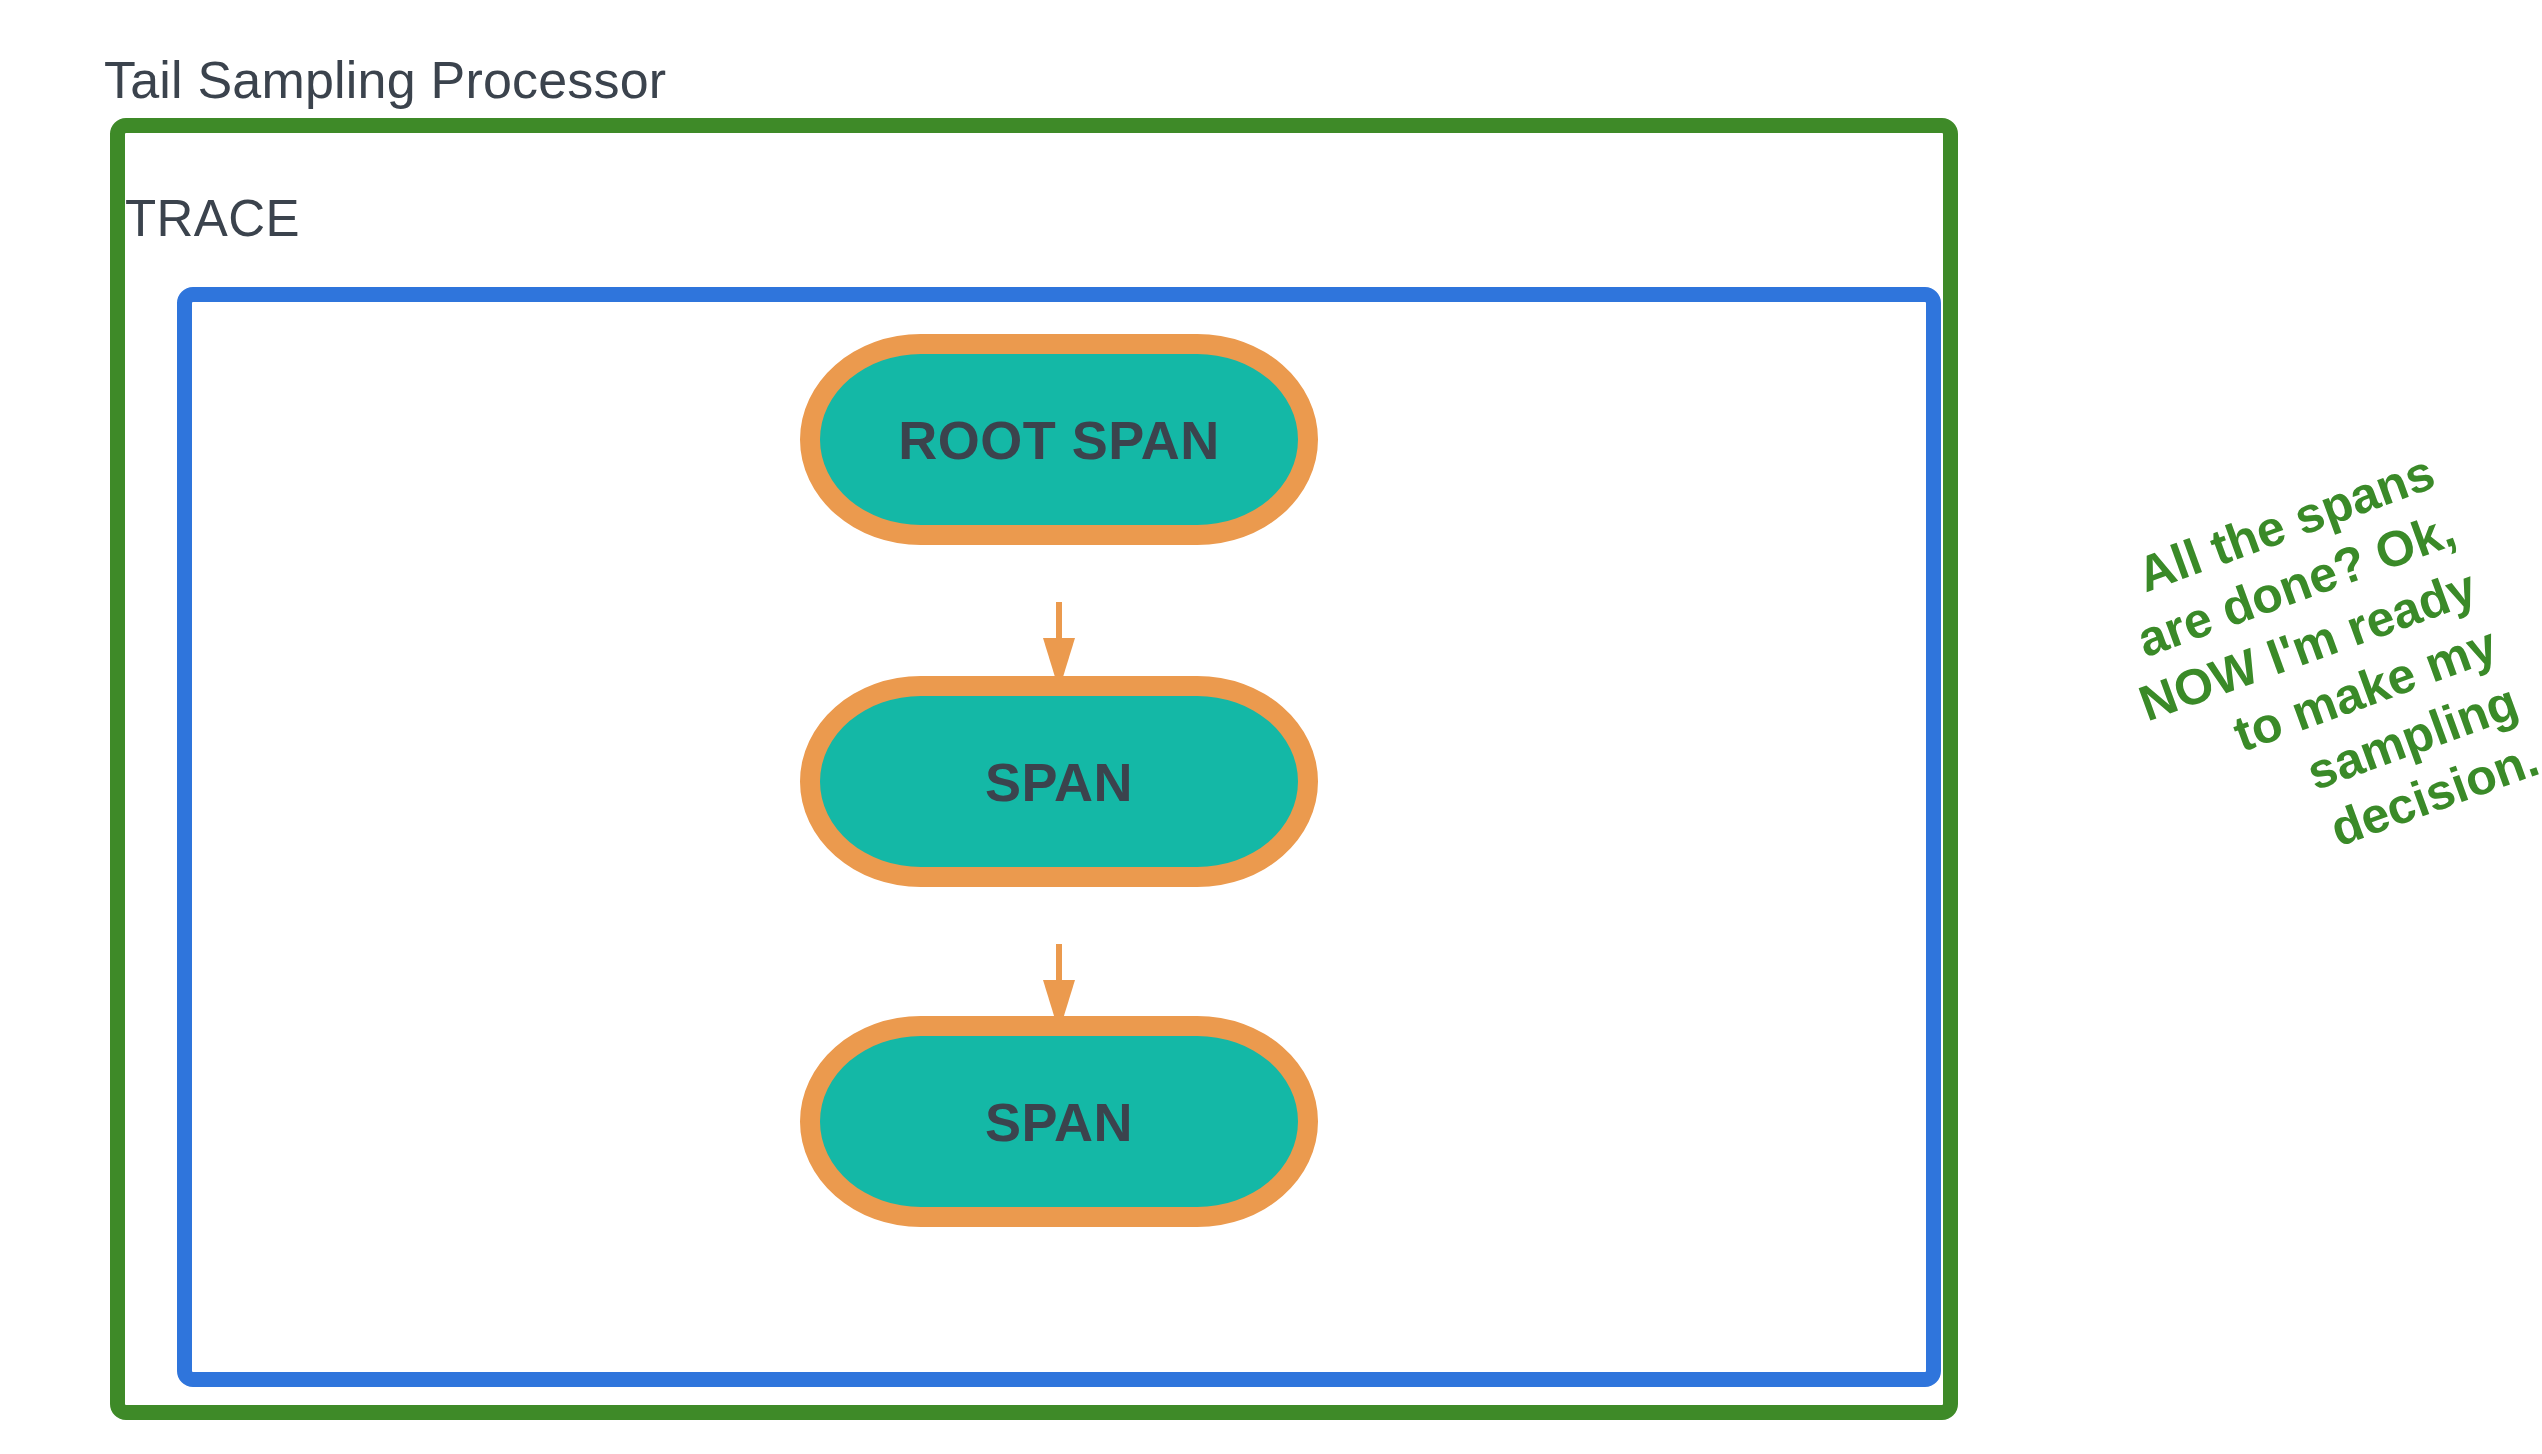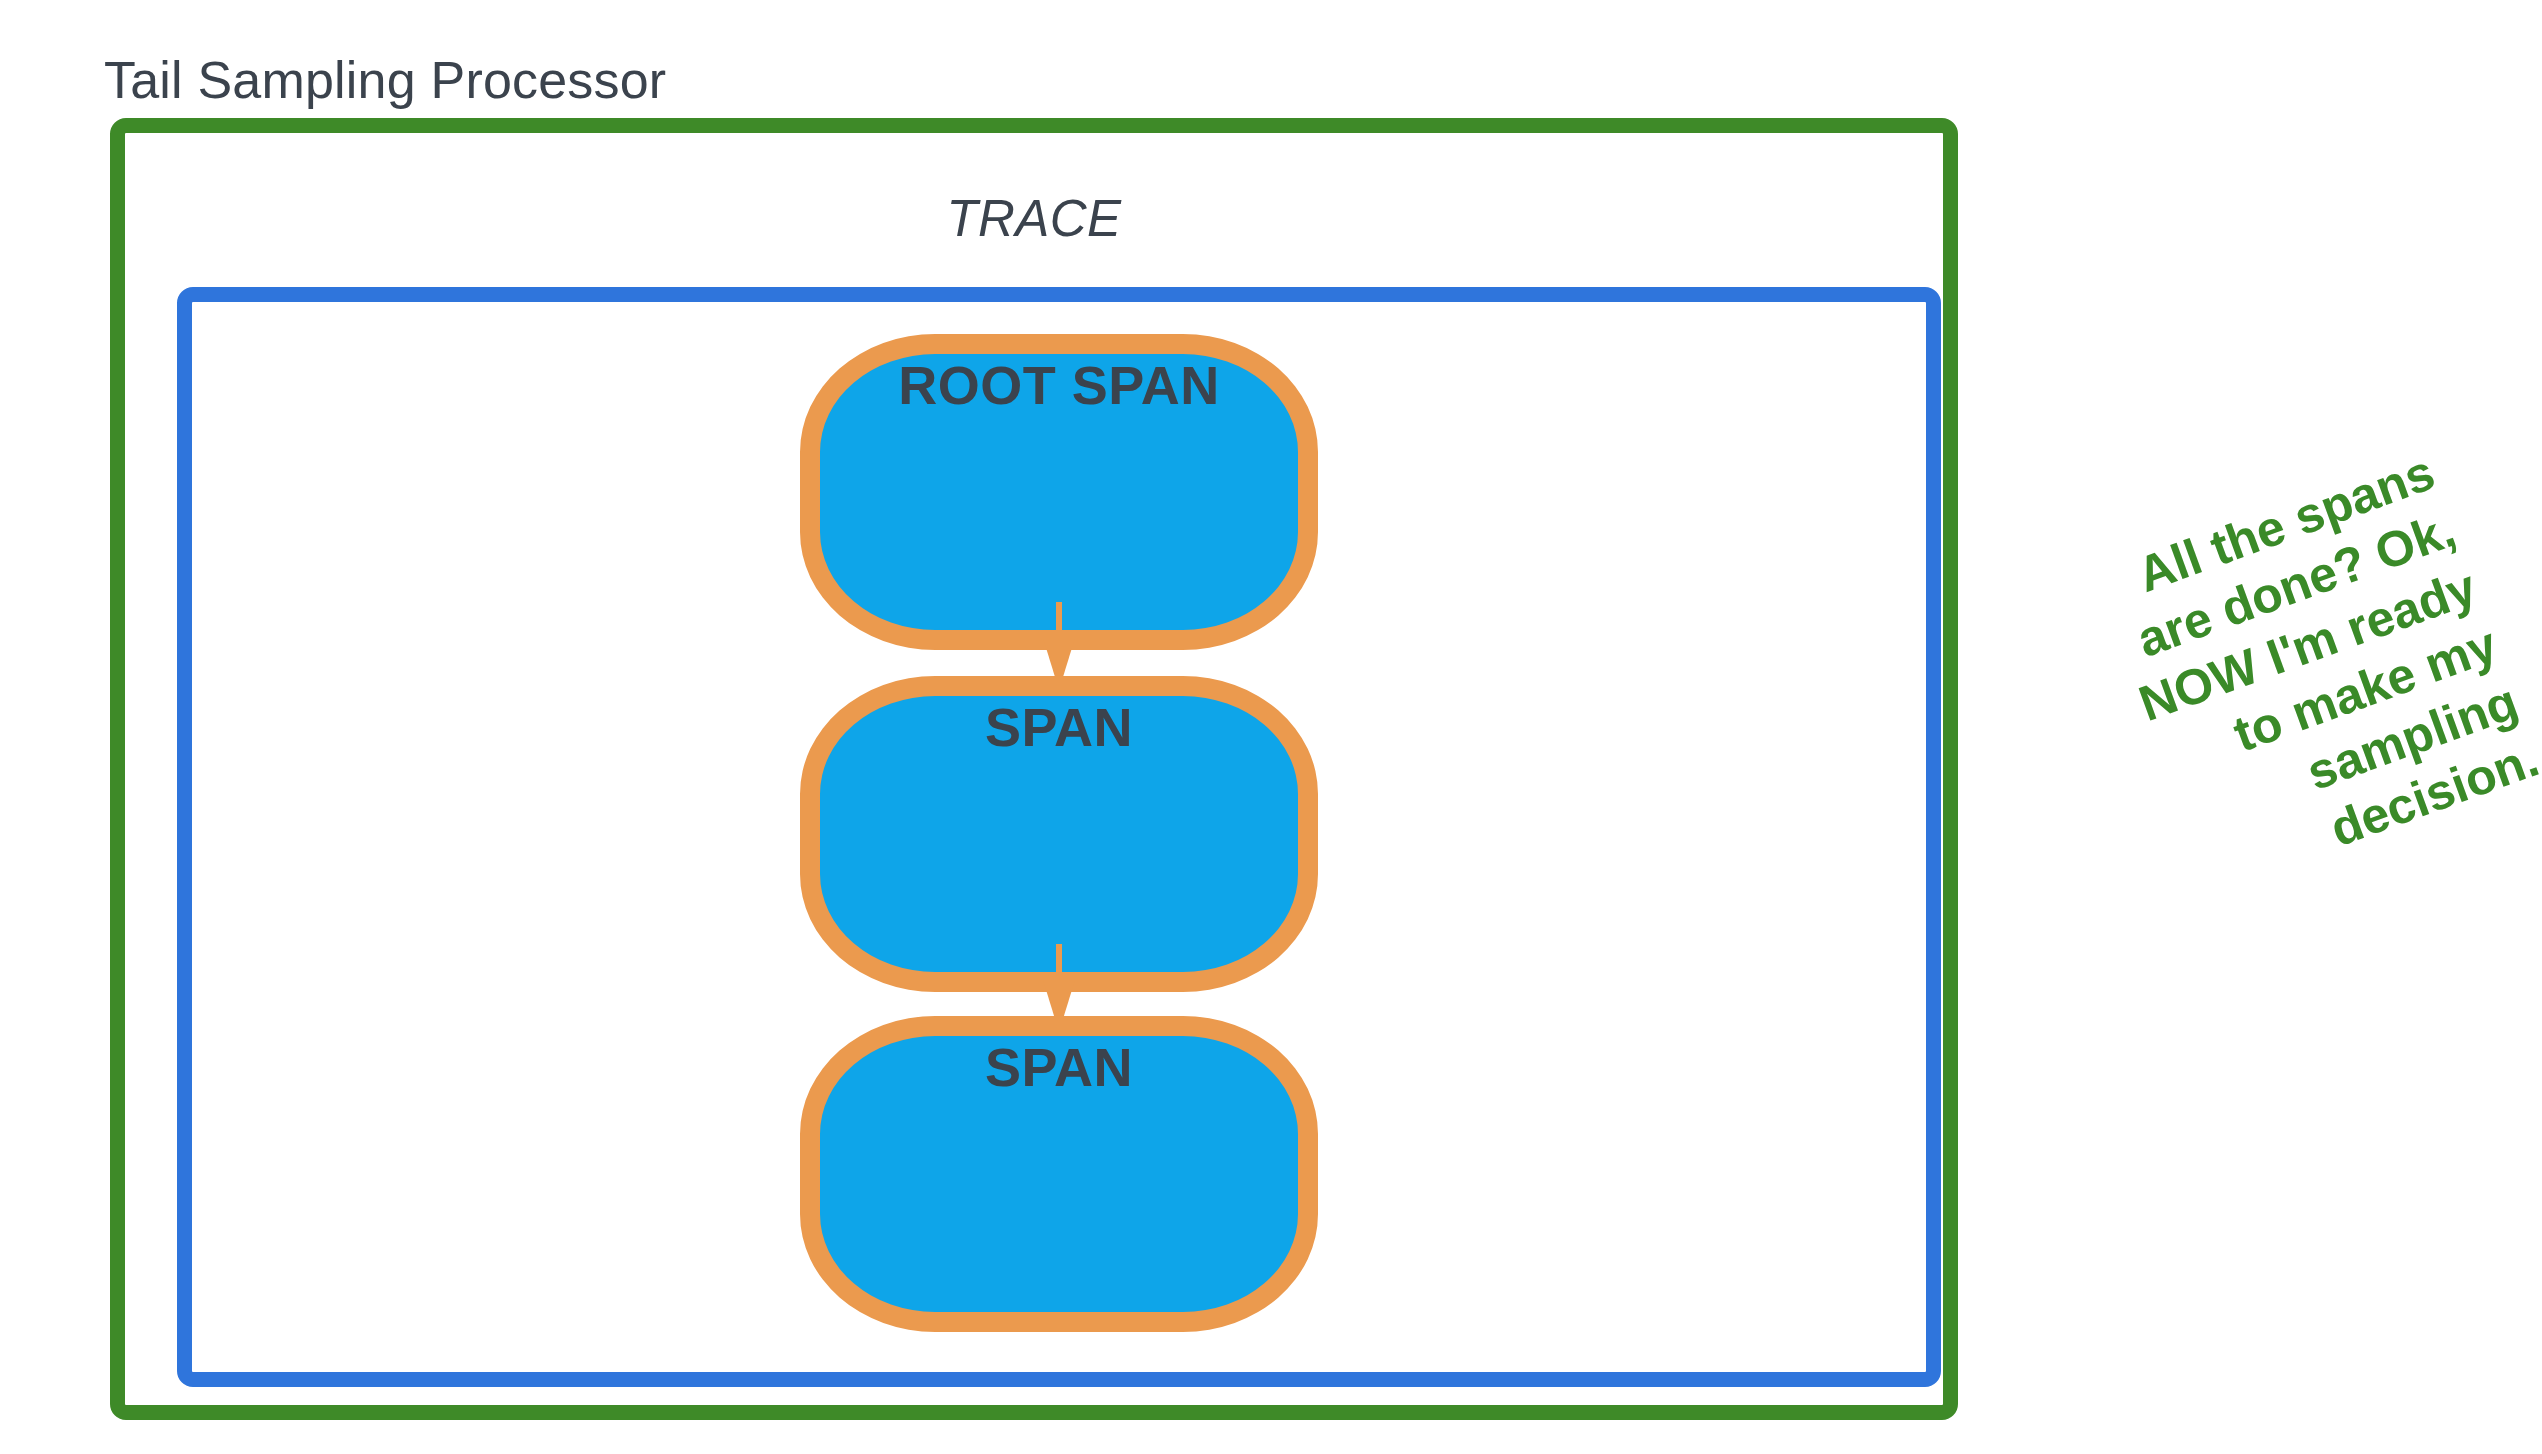--- a/index.html
+++ b/index.html
@@ -44,26 +44,24 @@
     border-radius: 16px;
     background: transparent;
   }
 
   
   .trace-label {
     position: absolute;
     left: 0;
     top: 56px;
     width: 100%;
-    text-align: center;
     font-size: 51px;
     font-weight: 400;
     color: #3b434d;
     letter-spacing: 0.4px;
-    font-style: italic;
   }
 
   
   .trace-box {
     position: absolute;
     left: 52px;
     top: 154px;
     width: 1764px;
     height: 1100px;
     box-sizing: border-box;
@@ -79,27 +77,27 @@
     top: 0;
     width: 100%;
     height: 100%;
   }
 
   .span-node {
     position: absolute;
     left: 50%;
     transform: translateX(-50%);
     width: 518px;
-    height: 316px;
+    height: 211px;
     box-sizing: border-box;
     border: 20px solid #eb9a4e;
     border-radius: 135px / 118px;
-    background: #0ea5e9;
+    background: #14b8a6;
     display: flex;
-    align-items: flex-start;
+    align-items: center;
     justify-content: center;
   }
   .span-node.node-0 { top: 32px; }
   .span-node.node-1 { top: 374px; }
   .span-node.node-2 { top: 714px; }
 
   .span-label {
     font-size: 54px;
     font-weight: 700;
     color: #3b434d;

